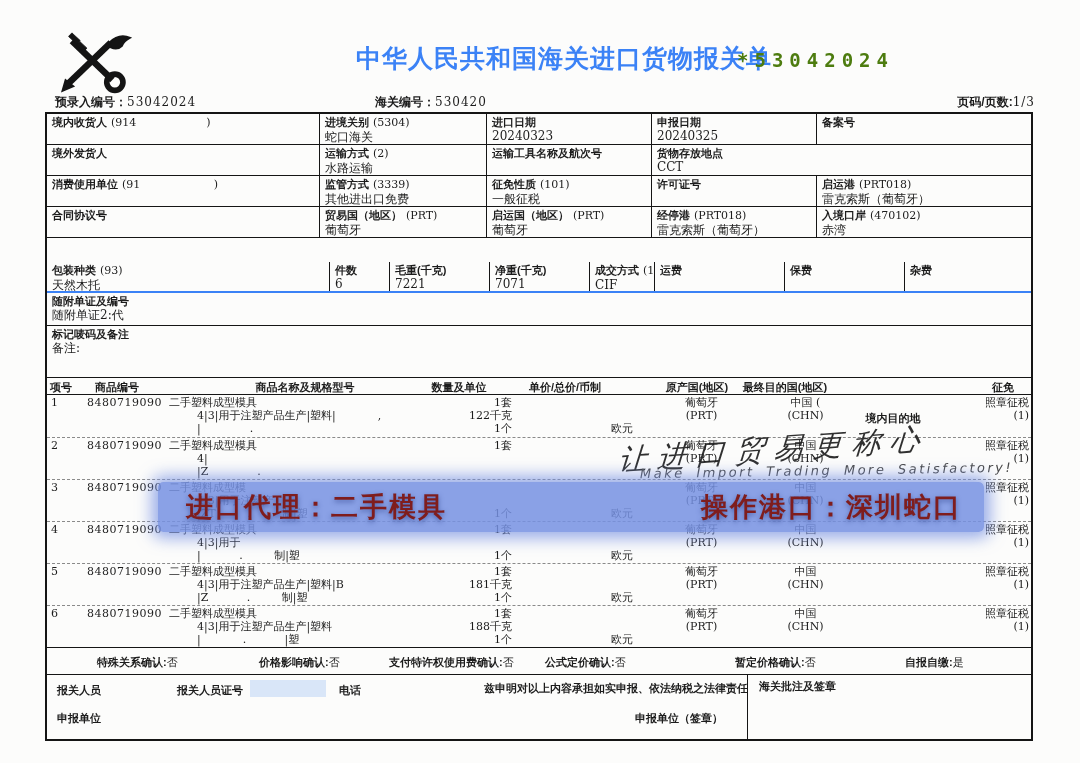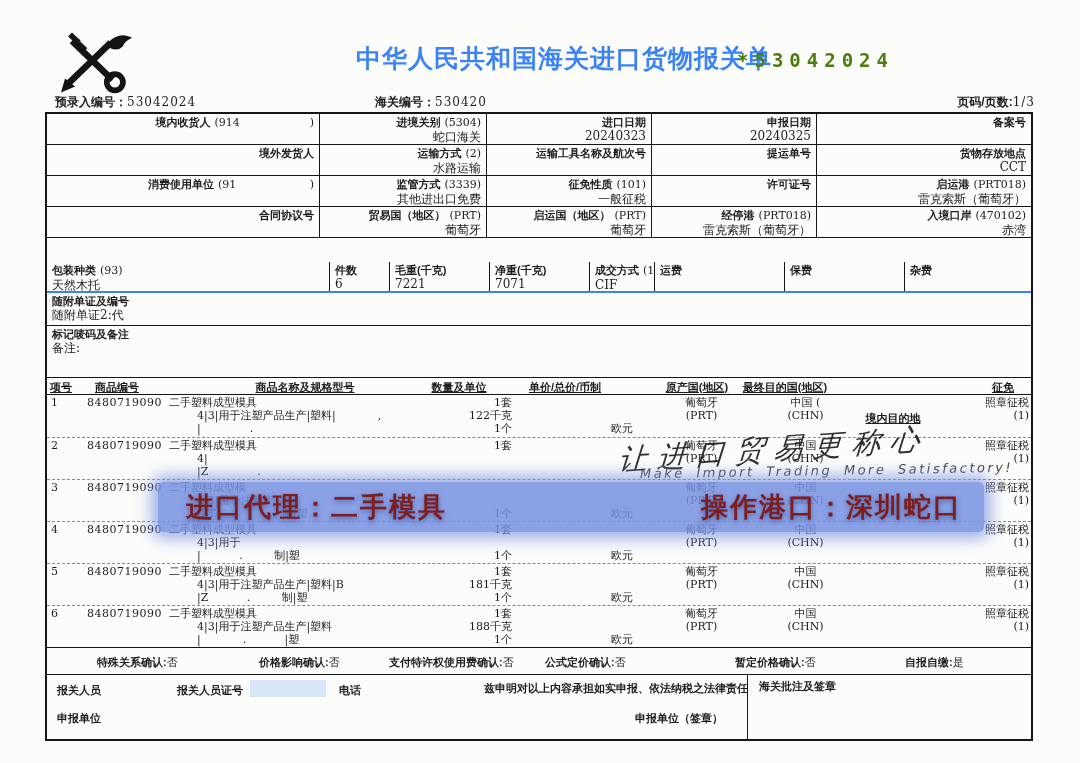--- a/index.html
+++ b/index.html
@@ -12,21 +12,21 @@
   .doc-title-no{position:absolute;left:737px;top:49px;font-size:19px;font-weight:600;
              letter-spacing:6px;color:#4d7c0f;font-family:"DejaVu Sans Mono",monospace;}
   .subhead{position:absolute;top:94px;font-size:12px;font-weight:bold;}
   .subhead .num{font-weight:normal;font-family:"DejaVu Serif",serif;letter-spacing:1px;}
   .sh-pre{left:55px;} .sh-cus{left:375px;}
   .sh-page{right:45px;font-weight:bold;}
   
   .form{position:absolute;left:45px;top:112px;width:988px;border:2px solid #151515;
         background:transparent;box-sizing:border-box;}
   .form *{box-sizing:border-box;}
-  .h-row{display:flex;height:31px;border-bottom:1px solid #151515;text-align:right;}
+  .h-row{display:flex;height:31px;border-bottom:1px solid #151515;}
   .h-cell{border-right:1px solid #151515;padding:1px 5px;overflow:hidden;}
   .h-cell:last-child{border-right:none;}
   .h-cell:nth-child(1){width:273px;}
   .h-cell:nth-child(2){width:167px;}
   .h-cell:nth-child(3){width:165px;}
   .h-cell:nth-child(4){width:165px;}
   .h-cell:nth-child(5){flex:1;}
   .h-lab{font-size:11px;font-weight:bold;white-space:pre;line-height:14px;}
   .code{font-weight:normal;font-family:"DejaVu Serif",serif;margin-left:4px;white-space:pre;}
   .h-val{font-size:12px;font-family:"DejaVu Serif",serif;white-space:pre;line-height:14px;}
@@ -39,21 +39,21 @@
   .p-cell:nth-child(4){width:100px;}
   .p-cell:nth-child(5){width:65px;}
   .p-cell:nth-child(6){width:130px;}
   .p-cell:nth-child(7){width:120px;}
   .p-cell:nth-child(8){flex:1;}
   .docs-row{height:33px;border-bottom:1px solid #151515;padding:1px 5px;}
   .marks-row{height:52px;border-bottom:1px solid #151515;padding:1px 5px;}
   
   .g-head{position:relative;height:17px;border-bottom:1px solid #151515;
           font-size:11px;font-weight:bold;}
-  .g-h{position:absolute;top:2px;transform:translateX(-50%);white-space:nowrap;text-decoration:underline;}
+  .g-h{position:absolute;top:2px;transform:translateX(-50%);white-space:nowrap;}
   .g-h0{left:14px;} .g-h1{left:70px;} .g-h2{left:258px;} .g-h3{left:412px;}
   .g-h4{left:518px;} .g-h5{left:650px;} .g-h6{left:738px;} .g-h7{left:846px;margin-top:31px;} .g-h8{left:956px;}
   .g-row{position:relative;height:42px;font-size:11px;font-family:"DejaVu Serif",serif;}
   .g-row + .g-row{border-top:1px dashed #8a8a8a;}
   .g-row span{position:absolute;line-height:12px;white-space:pre;}
   .g-seq{left:4px;top:2px;}
   .g-code{left:40px;top:2px;letter-spacing:.5px;}
   .g-name{left:122px;top:2px;}
   .g-spec1{left:150px;top:15px;}
   .g-spec2{left:150px;top:28px;}
@@ -157,24 +157,20 @@
           </div>
           <div class="h-cell">
             <div class="h-lab"><span>运输方式</span><span class="code">(2)</span></div>
             <div class="h-val">水路运输</div>
           </div>
           <div class="h-cell">
             <div class="h-lab"><span>运输工具名称及航次号</span></div>
             <div class="h-val"></div>
           </div>
           <div class="h-cell">
-            <div class="h-lab"><span>提运单号</span></div>
-            <div class="h-val"></div>
-          </div>
-          <div class="h-cell">
             <div class="h-lab"><span>货物存放地点</span></div>
             <div class="h-val">CCT</div>
           </div>
         </div>
         <div class="h-row">
           <div class="h-cell">
             <div class="h-lab"><span>消费使用单位</span><span class="code">(91                     )</span></div>
             <div class="h-val"></div>
           </div>
           <div class="h-cell">

